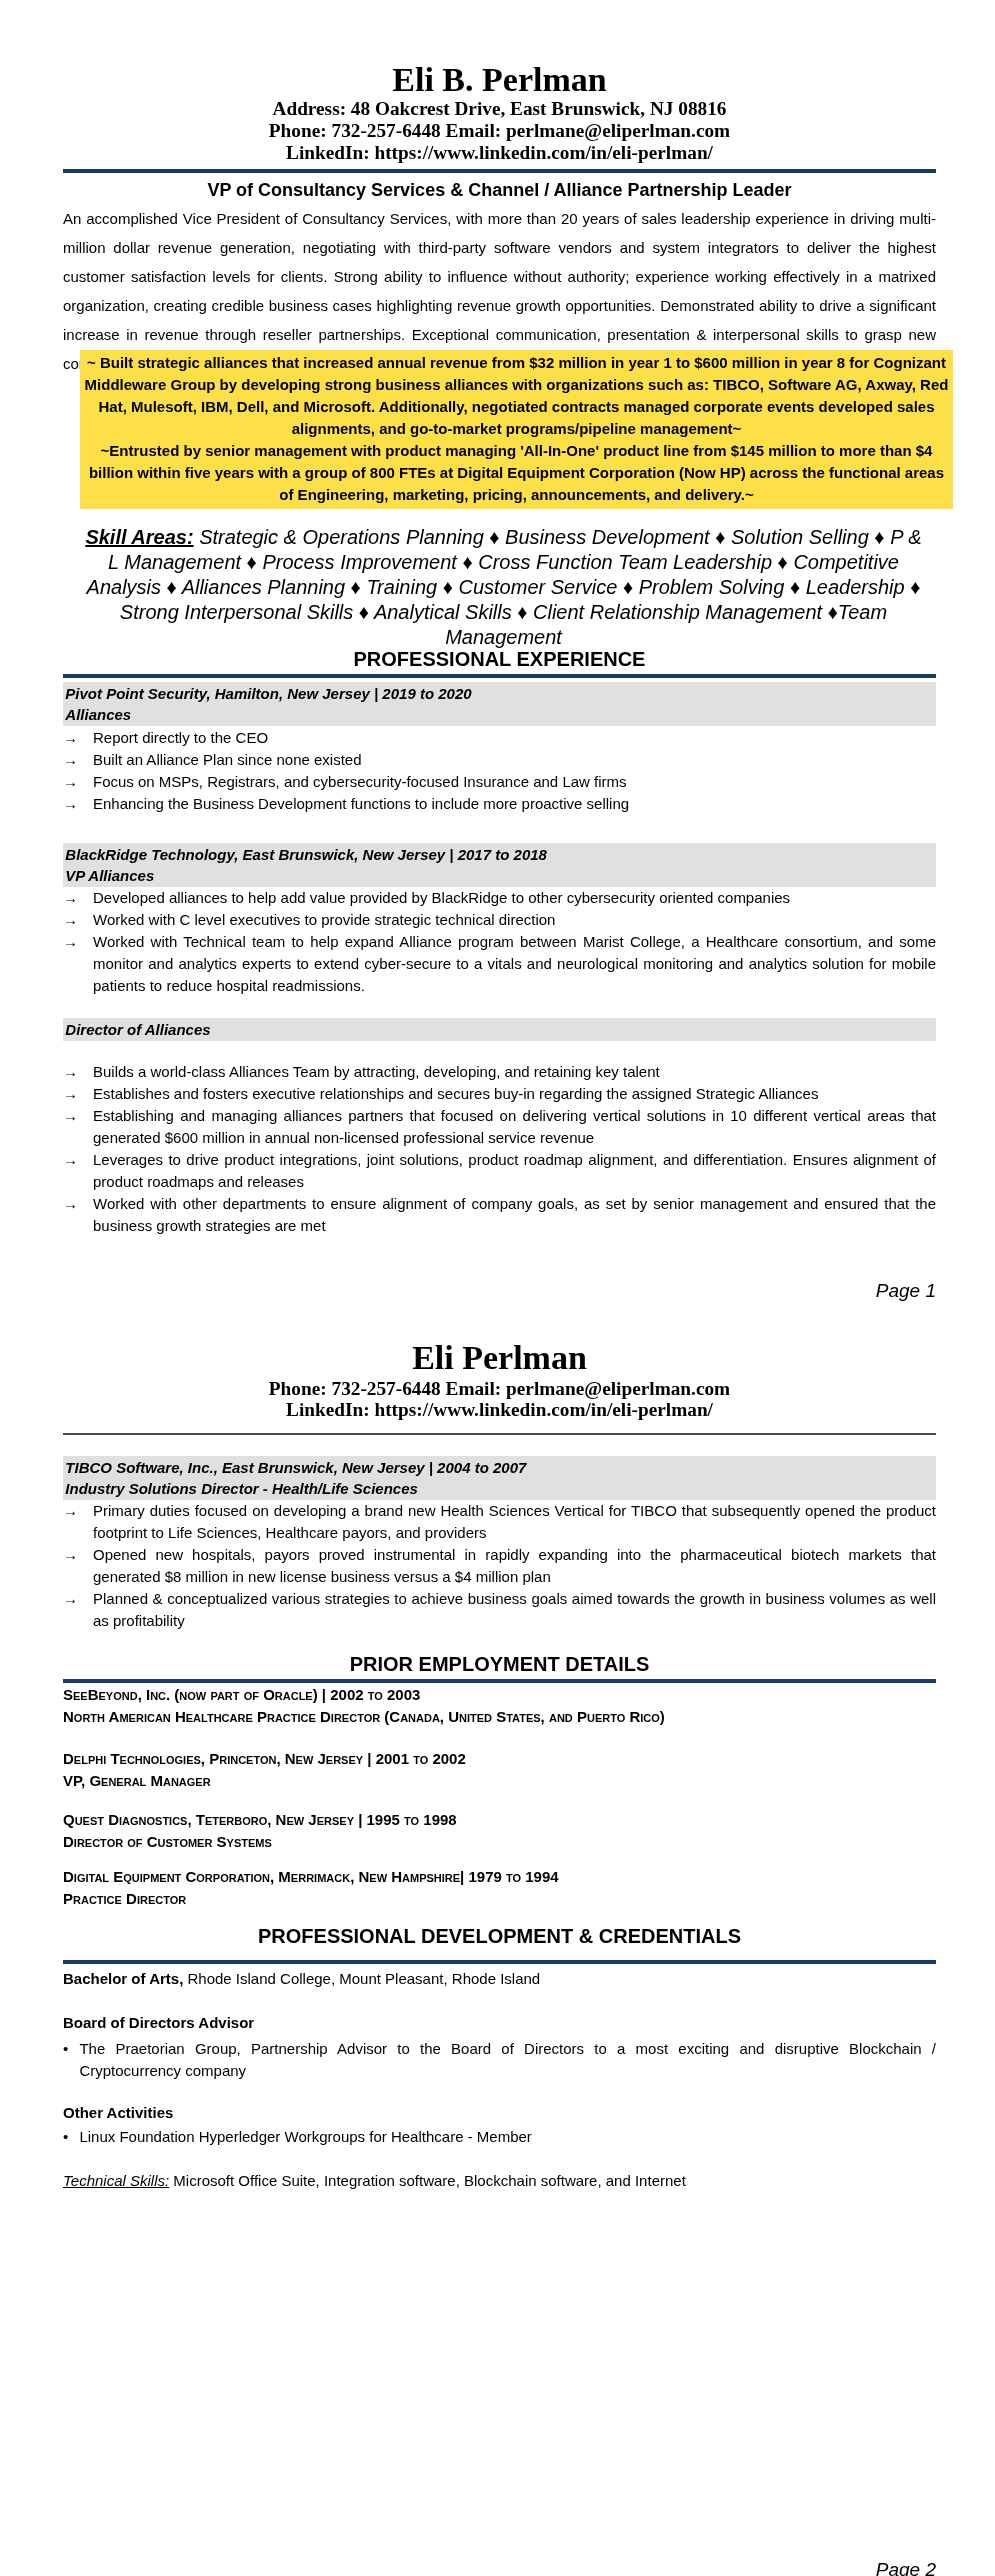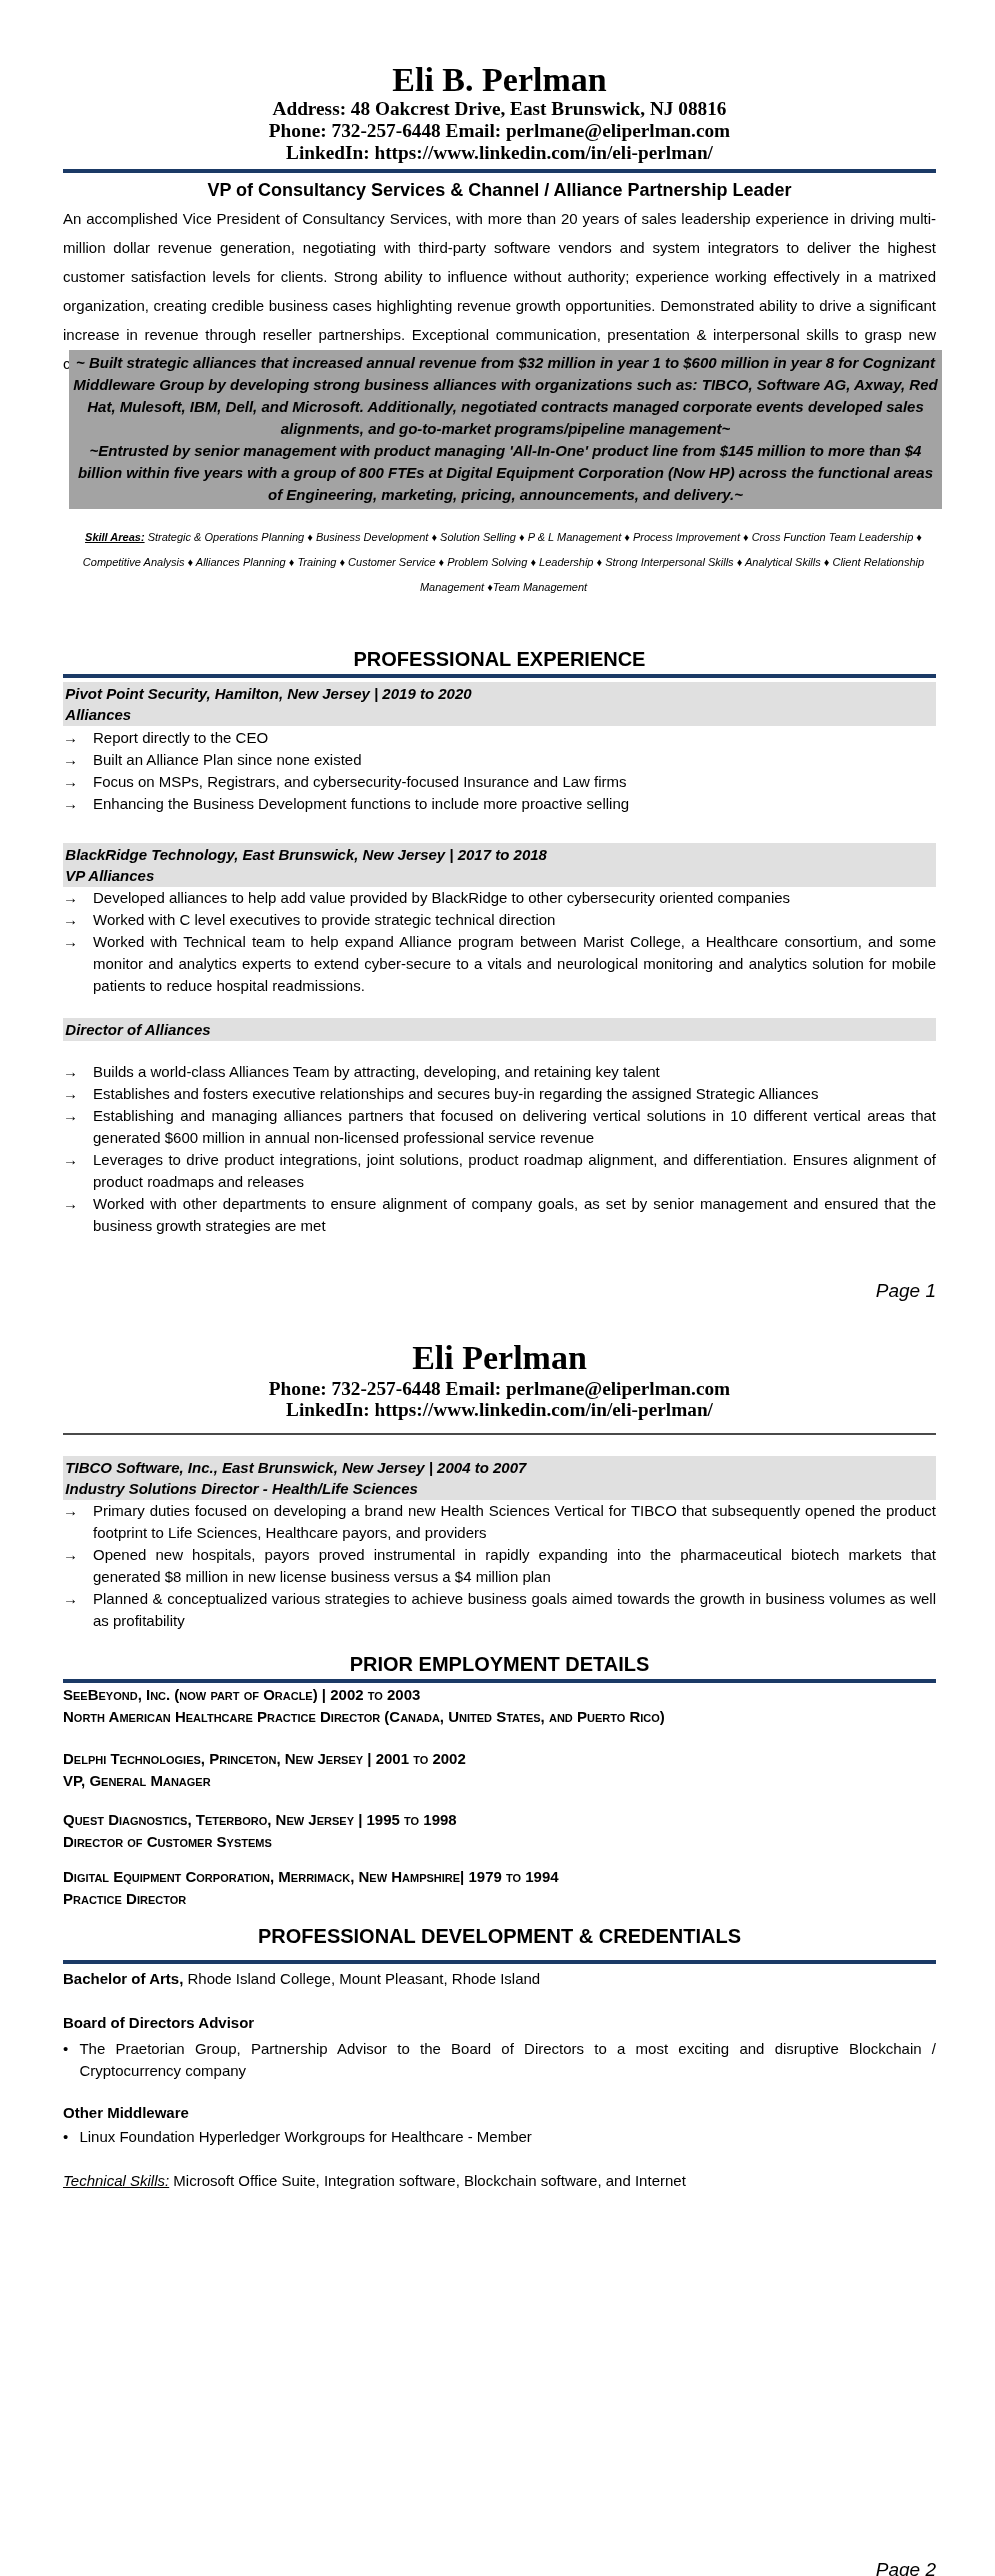--- a/index.html
+++ b/index.html
@@ -8,22 +8,22 @@
   .sans { font-family: "Liberation Sans", "DejaVu Sans", sans-serif; }
   .abs { position:absolute; }
   .center { left:63px; width:873px; text-align:center; }
   .name { font-size:34px; font-weight:bold; line-height:39px; }
   .contact { font-size:19.3px; font-weight:bold; line-height:21.7px; }
   .rule-blue { position:absolute; left:63px; width:873px; height:3.5px; background:#1b3a66; }
   .rule-grey { position:absolute; left:63px; width:873px; height:2.3px; background:#4a4a4a; }
   .headline { font-size:18px; font-weight:bold; line-height:23.4px; }
   .body-text { font-size:15px; line-height:29px; }
   .justify { text-align:justify; text-align-last:left; }
-  .highlight { position:absolute; left:69px; width:873px; background:#a3a3a3; box-sizing:border-box; padding:2.3px 3.5px; font-size:15px; line-height:22px; font-weight:bold; font-style:italic; text-align:center; }
-  .skills { font-size:11px; line-height:25px; font-style:italic; text-align:center; }
+  .highlight { position:absolute; left:80px; width:873px; background:#fde047; box-sizing:border-box; padding:2.3px 3.5px; font-size:15px; line-height:22px; font-weight:bold; text-align:center; }
+  .skills { font-size:20px; line-height:25px; font-style:italic; text-align:center; }
   .skills .label { font-weight:bold; text-decoration:underline; }
   .sec-head { font-size:20px; font-weight:bold; line-height:20px; text-align:center; }
   .job-box { position:absolute; left:63px; width:873px; background:#e0e0e0; box-sizing:border-box; padding:1.2px 2.3px; font-size:15px; line-height:21px; font-weight:bold; font-style:italic; }
   .bullets { position:absolute; left:63px; width:873px; margin:0; padding:0; list-style:none; font-size:15px; line-height:22px; }
   .bullets li { position:relative; padding-left:30px; text-align:justify; text-align-last:left; }
   .bullets li .mark { position:absolute; left:0; top:0; width:23.4px; }
   .pageno { position:absolute; left:820px; width:703px; font-size:19px; font-style:italic;margin-top:40px; }
   .prior { position:absolute; left:63px; width:873px; font-size:15px; line-height:21.7px; font-weight:bold; font-variant:small-caps; }
   .cred { position:absolute; left:63px; width:873px; font-size:15px; line-height:22px; }
   .cred .b { font-weight:bold; }
@@ -135,21 +135,21 @@
 </div>
 
 <div class="cred sans" style="top:2012px;">
   <div class="b" style="margin-bottom:3.5px;">Board of Directors Advisor</div>
   <ul class="dot-list">
     <li><span class="mark">•</span><span>The Praetorian Group, Partnership Advisor to the Board of Directors to a most exciting and disruptive Blockchain / Cryptocurrency company</span></li>
   </ul>
 </div>
 
 <div class="cred sans" style="top:2102px;">
-  <div class="b" style="margin-bottom:2.3px;">Other Middleware</div>
+  <div class="b" style="margin-bottom:2.3px;">Other Activities</div>
   <ul class="dot-list">
     <li><span class="mark">•</span><span>Linux Foundation Hyperledger Workgroups for Healthcare - Member</span></li>
   </ul>
 </div>
 
 <div class="cred sans" style="top:2170px;">
   <span class="u-italic">Technical Skills:</span><span> Microsoft Office Suite, Integration software, Blockchain software, and Internet</span>
 </div>
 
 <div class="pageno sans" style="top:2519px; left:820px; width:116px; text-align:right;">Page 2</div>

